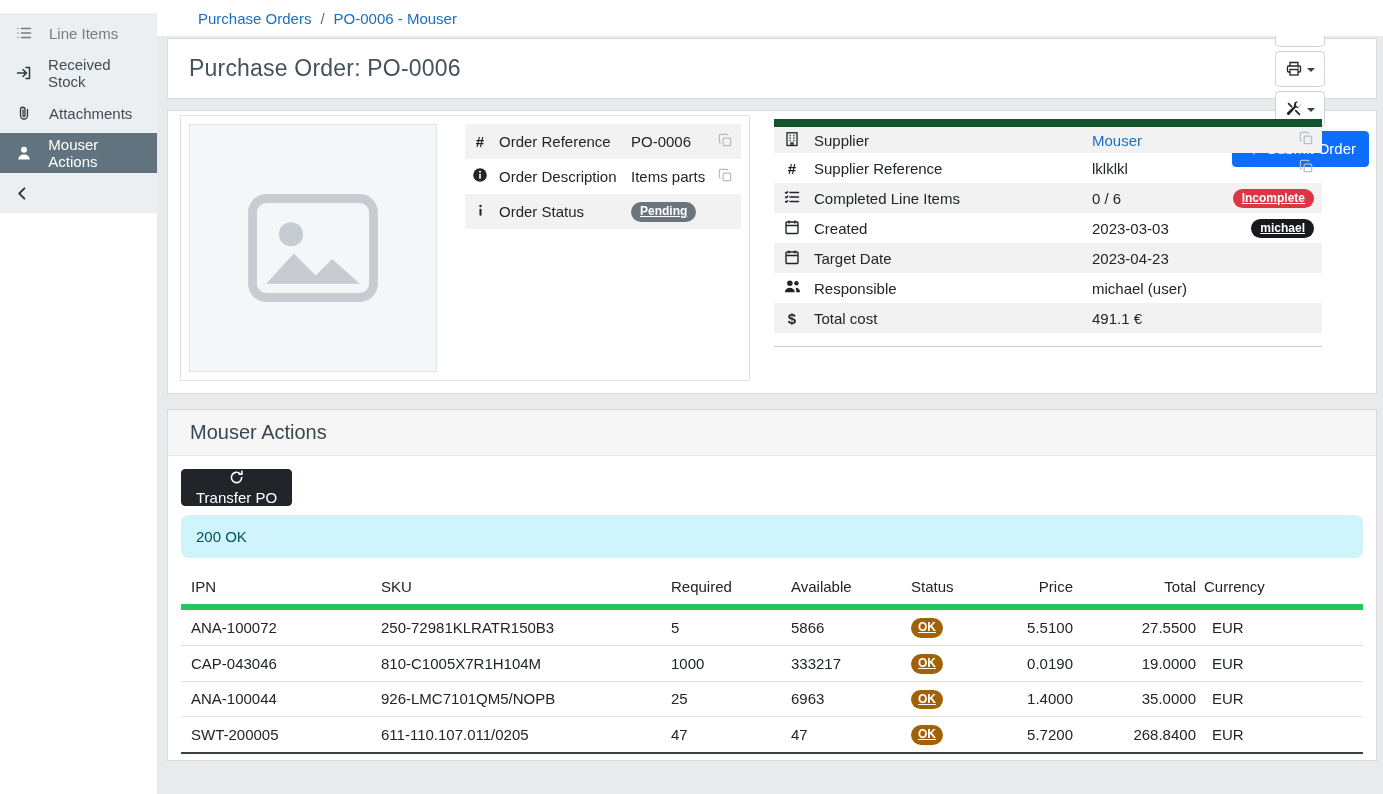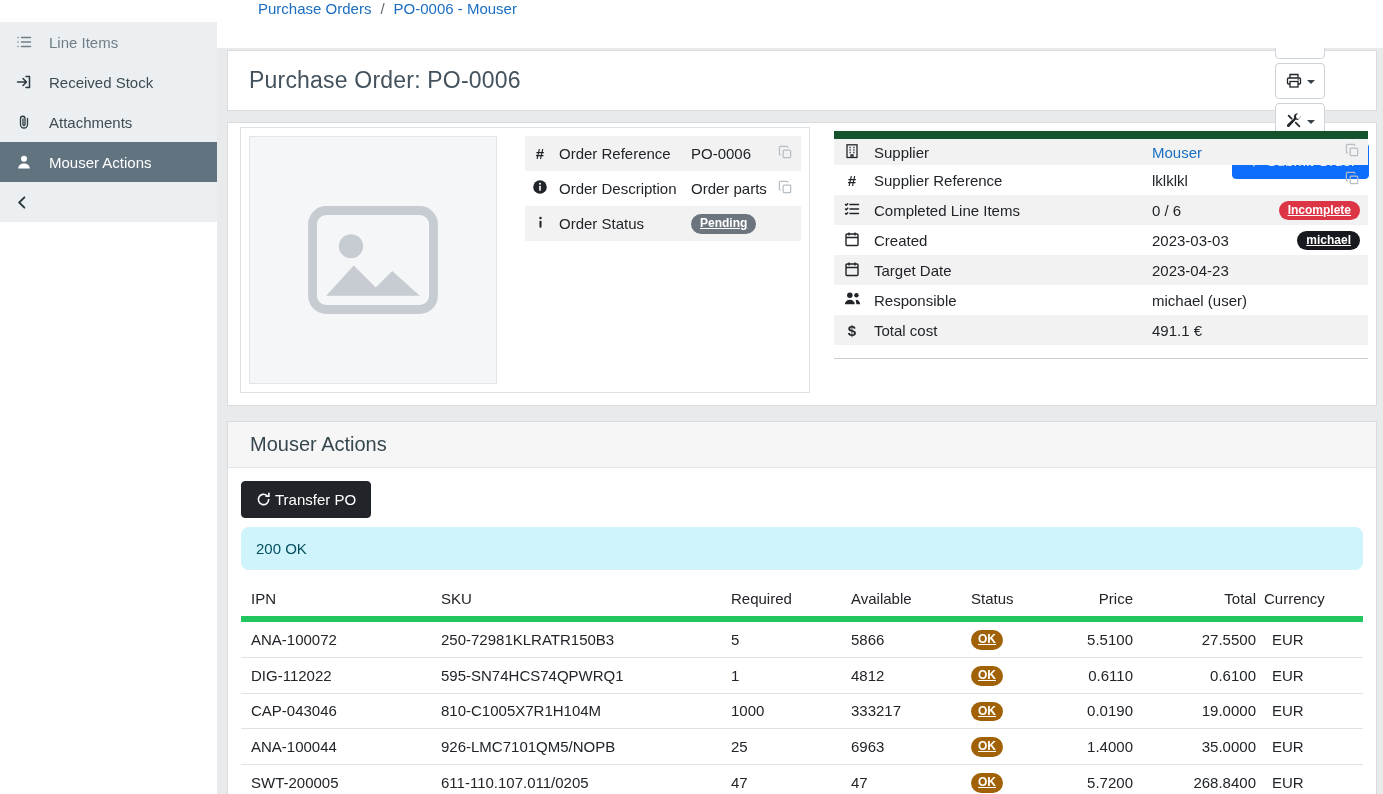--- a/index.html
+++ b/index.html
@@ -5,36 +5,36 @@
   * { box-sizing: border-box; }
   html,body { margin:0; padding:0; }
   body {
     width:1383px; height:794px; overflow:hidden;
     font-family:"Liberation Sans","DejaVu Sans",sans-serif;
     background:#ffffff; color:#212529; font-size:15px;
   }
   .app { display:flex; width:100%; height:100%; }
 
   
-  .sidebar { width:217px; flex:none; padding-top:22px; background:#fff; }
+  .sidebar { width:157px; flex:none; padding-top:13px; background:#fff; }
   .sidebar-list { background:#eceff1; }
   .sidebar-item { height:40px; display:flex; align-items:center; gap:16px;
     padding:0 10px 0 15px; font-size:15px; color:#3f4c54; cursor:pointer; }
   .sidebar-item .ic { color:#2b3940; width:18px; justify-content:center; }
   .sidebar-item.muted { color:#707e87; }
   .sidebar-item.muted .ic { color:#707e87; }
   .sidebar-item.selected { background:#627380; color:#fff; }
   .sidebar-item.selected .ic { color:#fff; }
   .sidebar-collapse { height:40px; display:flex; align-items:center;
     padding-left:15px; color:#2b3940; cursor:pointer; }
 
   
   .main { flex:1; min-width:0; display:flex; flex-direction:column; background:#e9eaeb; }
-  .breadcrumb-bar { height:48px; flex:none; background:#fff; display:flex;
-    padding-left:41px; gap:9px; font-size:15px; }
+  .breadcrumb-bar { height:36px; flex:none; background:#fff; display:flex;
+    align-items:center; padding-left:41px; gap:9px; font-size:15px; }
   .crumb { color:#1b6ec2; text-decoration:none; cursor:pointer; }
   .crumb-sep { color:#5f6a72; }
   .content { flex:1; padding:2px 6px 0 10px; overflow:hidden; }
 
   .card { background:#fff; border:1px solid #d9dcdf; }
 
   
   .header-card { height:61px; display:flex; align-items:center;
     justify-content:space-between; padding:0 7px 0 21px; }
   .page-title { font-size:23px; font-weight:500; color:#43525c; margin:0; letter-spacing:.2px; }
@@ -86,21 +86,21 @@
   .badge-dark  { background:#16191d; }
   .badge-green { background:#a16207; padding:3px 7px; }
 
   
   .panel-card { margin-top:15px; }
   .panel-header { height:46px; background:#f6f6f6; border-bottom:1px solid #e4e6e8;
     display:flex; align-items:center; padding-left:22px; }
   .panel-title { font-size:20px; font-weight:500; color:#37474f; margin:0; }
   .panel-body { padding:13px 13px 6px; }
   .btn-dark { background:#212529; border-color:#212529; color:#fff; height:37px;
-    padding:0 14px; gap:4px; }
+    padding:0 14px; gap:4px;flex-direction:column; }
   .alert-info { margin-top:9px; background:#cff4fc; color:#055160; border-radius:8px;
     padding:13px 15px; font-size:15px; }
 
   .parts-table { width:100%; border-collapse:collapse; font-size:15px; margin-top:16px; }
   .parts-table th { text-align:left; font-weight:400; padding:4px 8px 9px 0;
     border-bottom:6px solid #22c55e; }
   .parts-table td { padding:7px 8px 7px 0; border-bottom:1px solid #dee2e6; }
   .parts-table th:first-child, .parts-table td:first-child { padding-left:10px; }
   .parts-table th.r, .parts-table td.r { text-align:right; }
   .parts-table td.cur { padding-left:8px; }
@@ -248,21 +248,21 @@
                 </tr>
                 <tr>
                   <td class="ic-cell"><span class="ic ">
                       <svg viewBox="0 0 16 16" width="16" height="16">
                         <circle cx="8" cy="8" r="6.8" fill="currentColor"></circle>
                         <circle cx="8" cy="4.8" r="1" fill="#fff"></circle>
                         <rect x="7.2" y="6.8" width="1.6" height="5" rx=".5" fill="#fff"></rect>
                       </svg>
                     </span></td>
                   <td class="lbl">Order Description</td>
-                  <td class="val"><span>Order parts</span></td>
+                  <td class="val"><span>Items parts</span></td>
                   <td class="cpy"><span class="ic copy-ic">
                       <svg viewBox="0 0 16 16" width="15" height="15" fill="none" stroke="currentColor" stroke-width="1.3">
                         <rect x="5.5" y="5.5" width="8" height="8" rx="1"></rect>
                         <path d="M3 10.5h-.5a1 1 0 0 1-1-1v-7a1 1 0 0 1 1-1h7a1 1 0 0 1 1 1v.5"></path>
                       </svg>
                     </span></td>
                 </tr>
                 <tr class="striped">
                   <td class="ic-cell"><span class="ic ">
                       <svg viewBox="0 0 16 16" width="15" height="15" fill="currentColor">
@@ -411,30 +411,20 @@
                   <td>ANA-100072</td>
                   <td>250-72981KLRATR150B3</td>
                   <td>5</td>
                   <td>5866</td>
                   <td><span class="badge badge-green">OK</span></td>
                   <td class="r">5.5100</td>
                   <td class="r">27.5500</td>
                   <td class="cur">EUR</td>
                 </tr>
                 <tr>
-                  <td>DIG-112022</td>
-                  <td>595-SN74HCS74QPWRQ1</td>
-                  <td>1</td>
-                  <td>4812</td>
-                  <td><span class="badge badge-green">OK</span></td>
-                  <td class="r">0.6110</td>
-                  <td class="r">0.6100</td>
-                  <td class="cur">EUR</td>
-                </tr>
-                <tr>
                   <td>CAP-043046</td>
                   <td>810-C1005X7R1H104M</td>
                   <td>1000</td>
                   <td>333217</td>
                   <td><span class="badge badge-green">OK</span></td>
                   <td class="r">0.0190</td>
                   <td class="r">19.0000</td>
                   <td class="cur">EUR</td>
                 </tr>
                 <tr>

